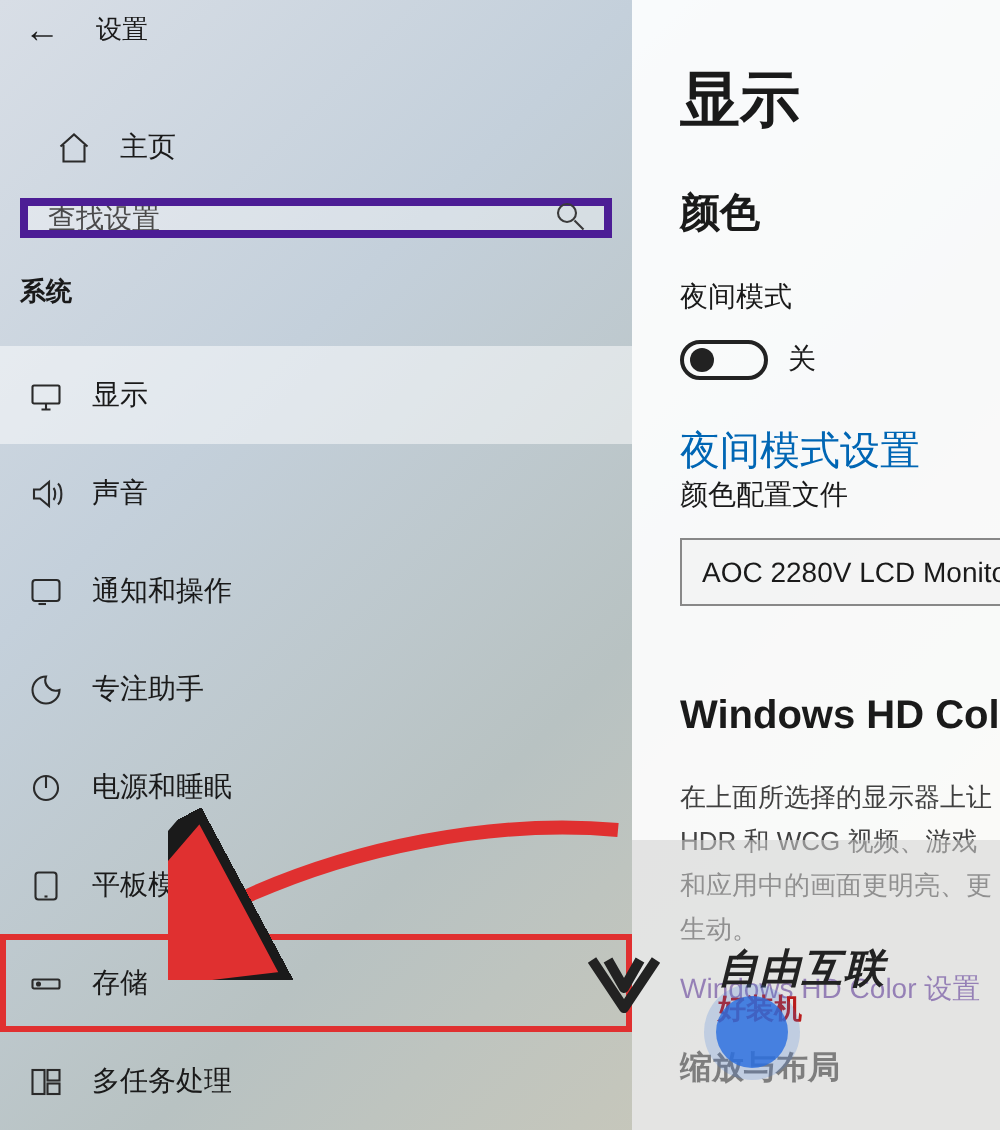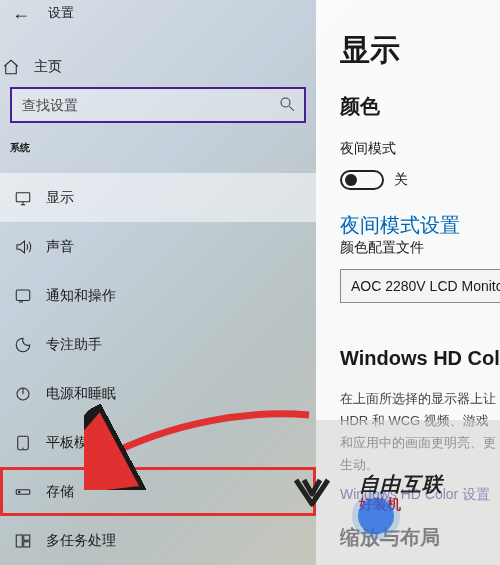--- a/index.html
+++ b/index.html
@@ -20,43 +20,43 @@
     padding-top: 0;
   }
   .sb-top {
     display: flex; align-items: center; gap: 18px;
     padding: 4px 12px 0 12px; height: 28px;
   }
   .back-btn { font-size: 18px; cursor: pointer; line-height: 1; }
   .app-title { font-size: 13px; }
   .home-row {
     display: flex; align-items: center; gap: 14px;
-    padding: 0 2px; height: 48px; margin-top: 28px;
+    padding: 0 28px; height: 48px; margin-top: 28px;
   }
   .home-row .icon, .nav-item .icon {
     width: 18px; height: 18px; display: inline-flex;
     align-items: center; justify-content: center; flex: 0 0 18px;
     color: #2a2a2a;
   }
   .home-row .label { font-size: 14px; }
   .search-wrap { padding: 0 10px; margin-top: 4px; }
   .search-box {
     display: flex; align-items: center;
-    height: 36px; width: 100%;
-    border: 2px solid #4c1d95;
+    height: 20px; width: 100%;
+    border: 4px solid #4c1d95;
     background: rgba(255,255,255,0.35);
   }
   .search-input {
     flex: 1 1 auto; height: 100%; border: none; background: transparent;
     outline: none; padding: 0 10px; font-size: 14px; color: #2a2a2a;
   }
   .search-input::placeholder { color: #4a4a4a; }
   .search-icon { width: 34px; text-align: center; color: #3a3a3a; font-size: 14px; }
   .section-title {
-    padding: 0 10px; margin-top: 18px; font-size: 10px; font-weight: 600;
+    padding: 0 10px; margin-top: 18px; font-size: 13px; font-weight: 600;
   }
   .nav { margin-top: 18px; display: flex; flex-direction: column; }
   .nav-item {
     display: flex; align-items: center; gap: 14px;
     height: 49px; padding: 0 14px; cursor: pointer;
     font-size: 14px;
   }
   .nav-item.active {
     background: rgba(255,255,255,0.5);
   }
@@ -93,21 +93,21 @@
   .link-text { font-size: 20px; color: #0066b4; }
   .dropdown {
     display: flex; align-items: center;
     border: 1px solid #888; height: 34px; padding: 0 10px;
     font-size: 14px; background: rgba(240,240,240,0.6);
     margin-top: 10px; width: 180px; overflow: hidden; white-space: nowrap;
   }
   .hd-title { font-size: 20px; font-weight: 600; margin-top: 44px; margin-bottom: 18px; white-space: nowrap; }
   .body-text { font-size: 13px; line-height: 1.7; color: #404040; }
   .linkish { font-size: 14px; color: #4c1d95; margin-top: 10px; }
-  .scale-title { font-size: 20px; font-weight: 600; margin-top: 20px; }
+  .scale-title { font-size: 16px; font-weight: 600; margin-top: 20px; }
 
   
   .arrow-svg {
     position: absolute; left: 84px; top: 400px; width: 230px; height: 90px;
     pointer-events: none;
   }
   .wm {
     position: absolute; left: 290px; top: 470px; pointer-events: none;
     display: flex; align-items: center; gap: 23px;
   }

